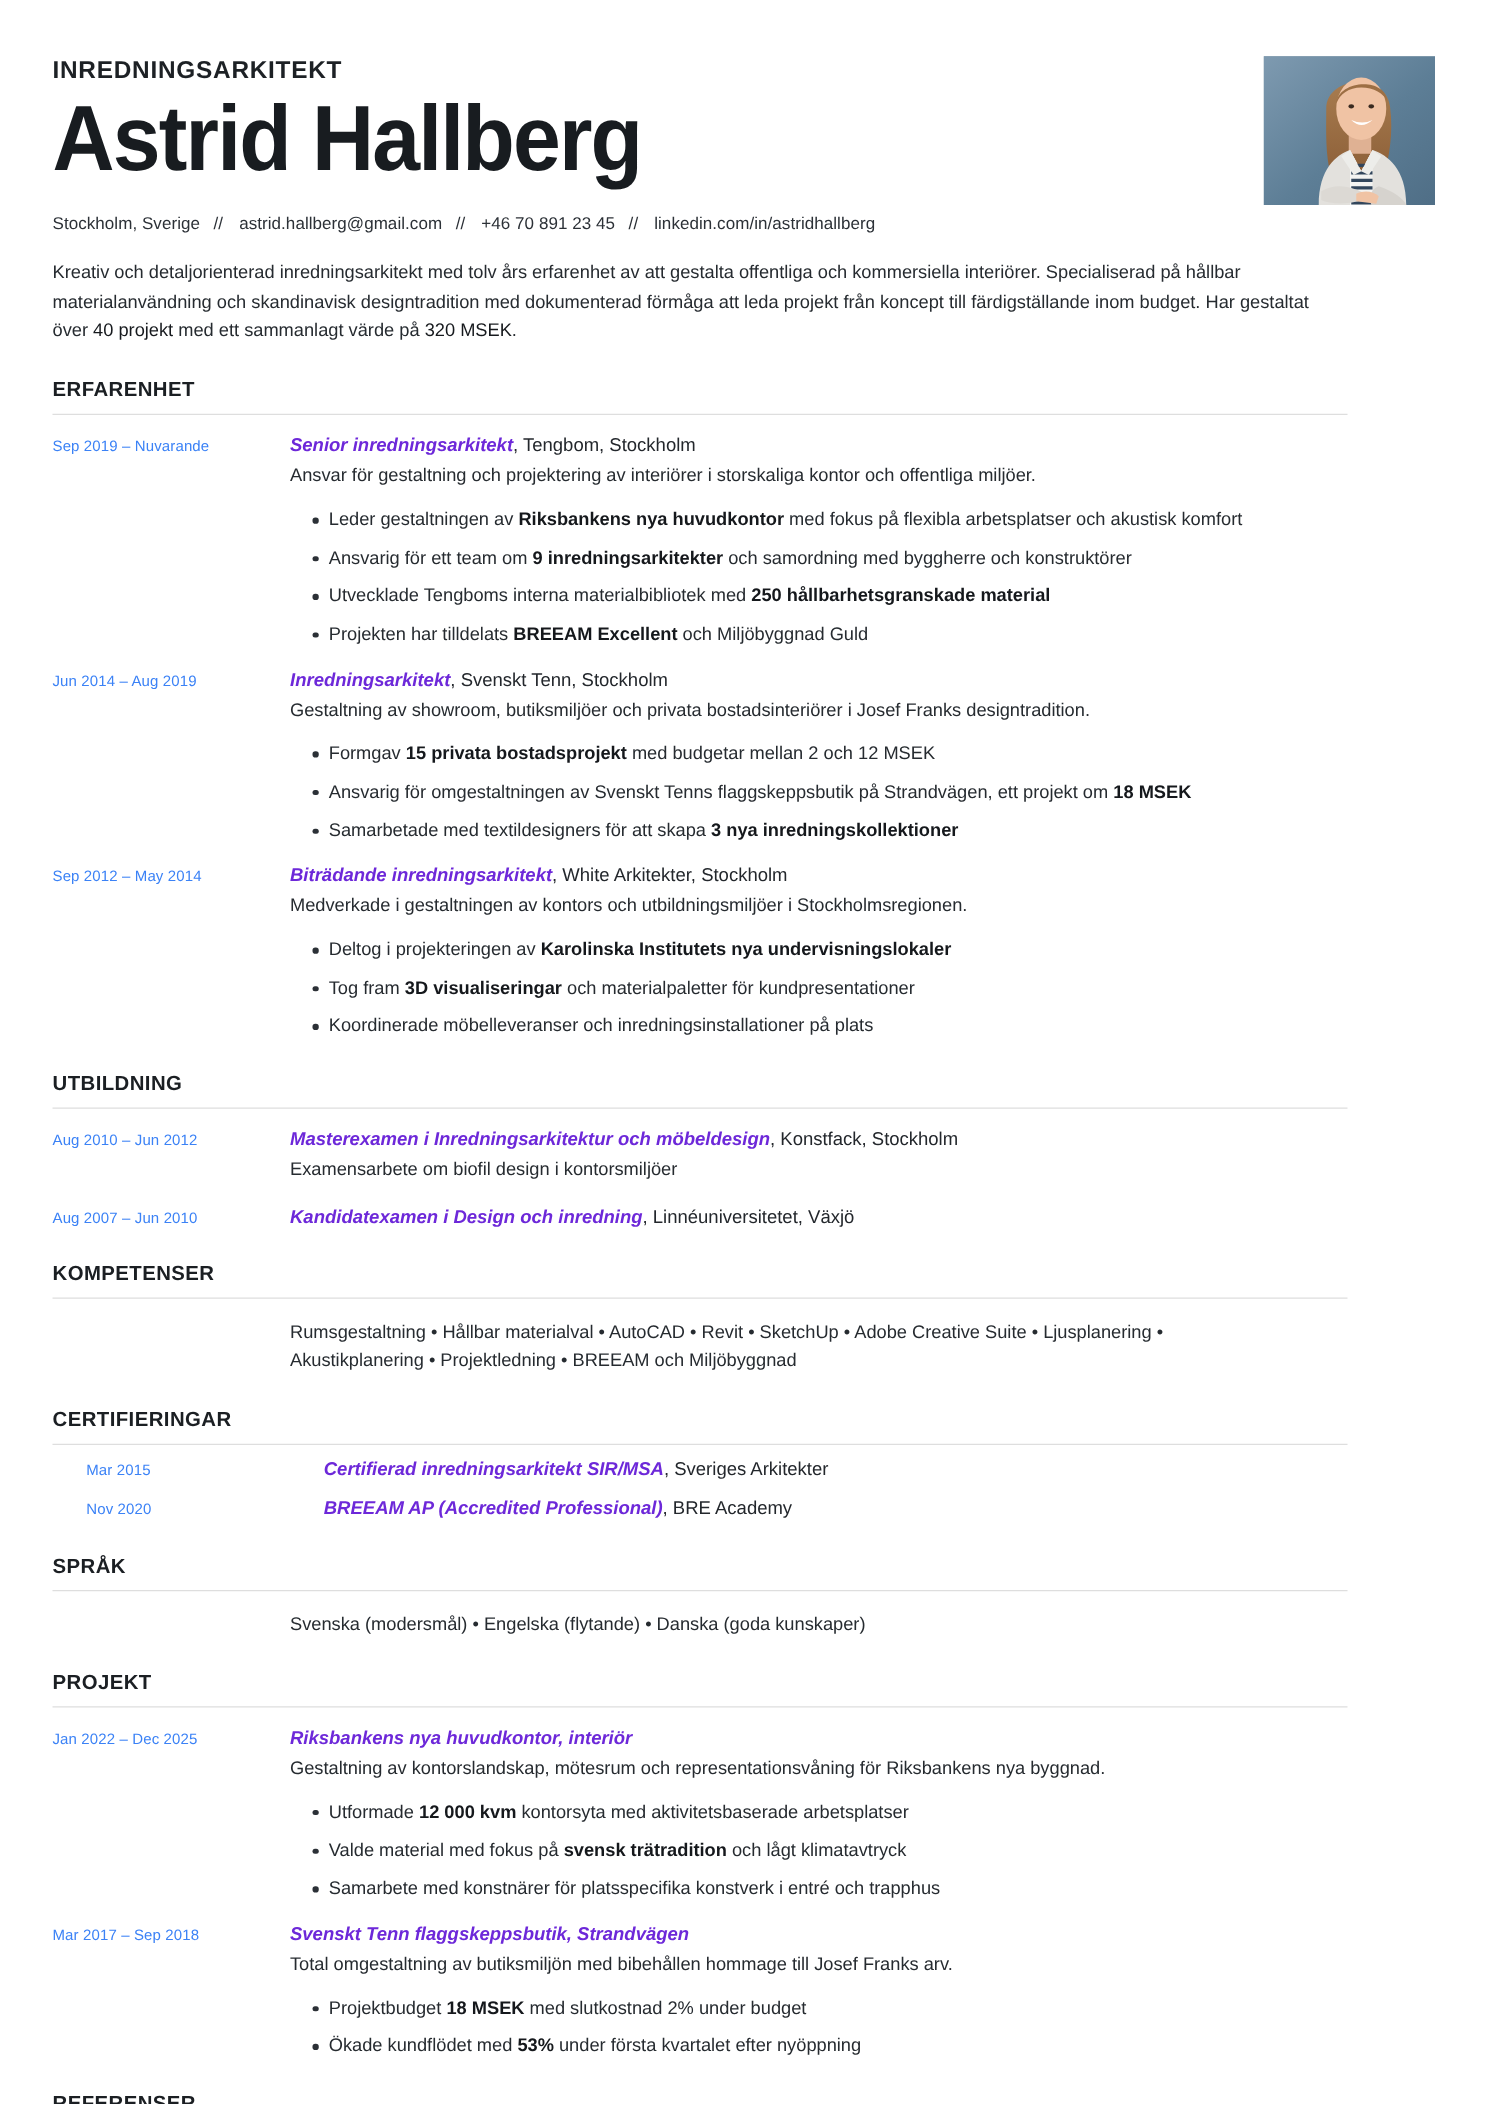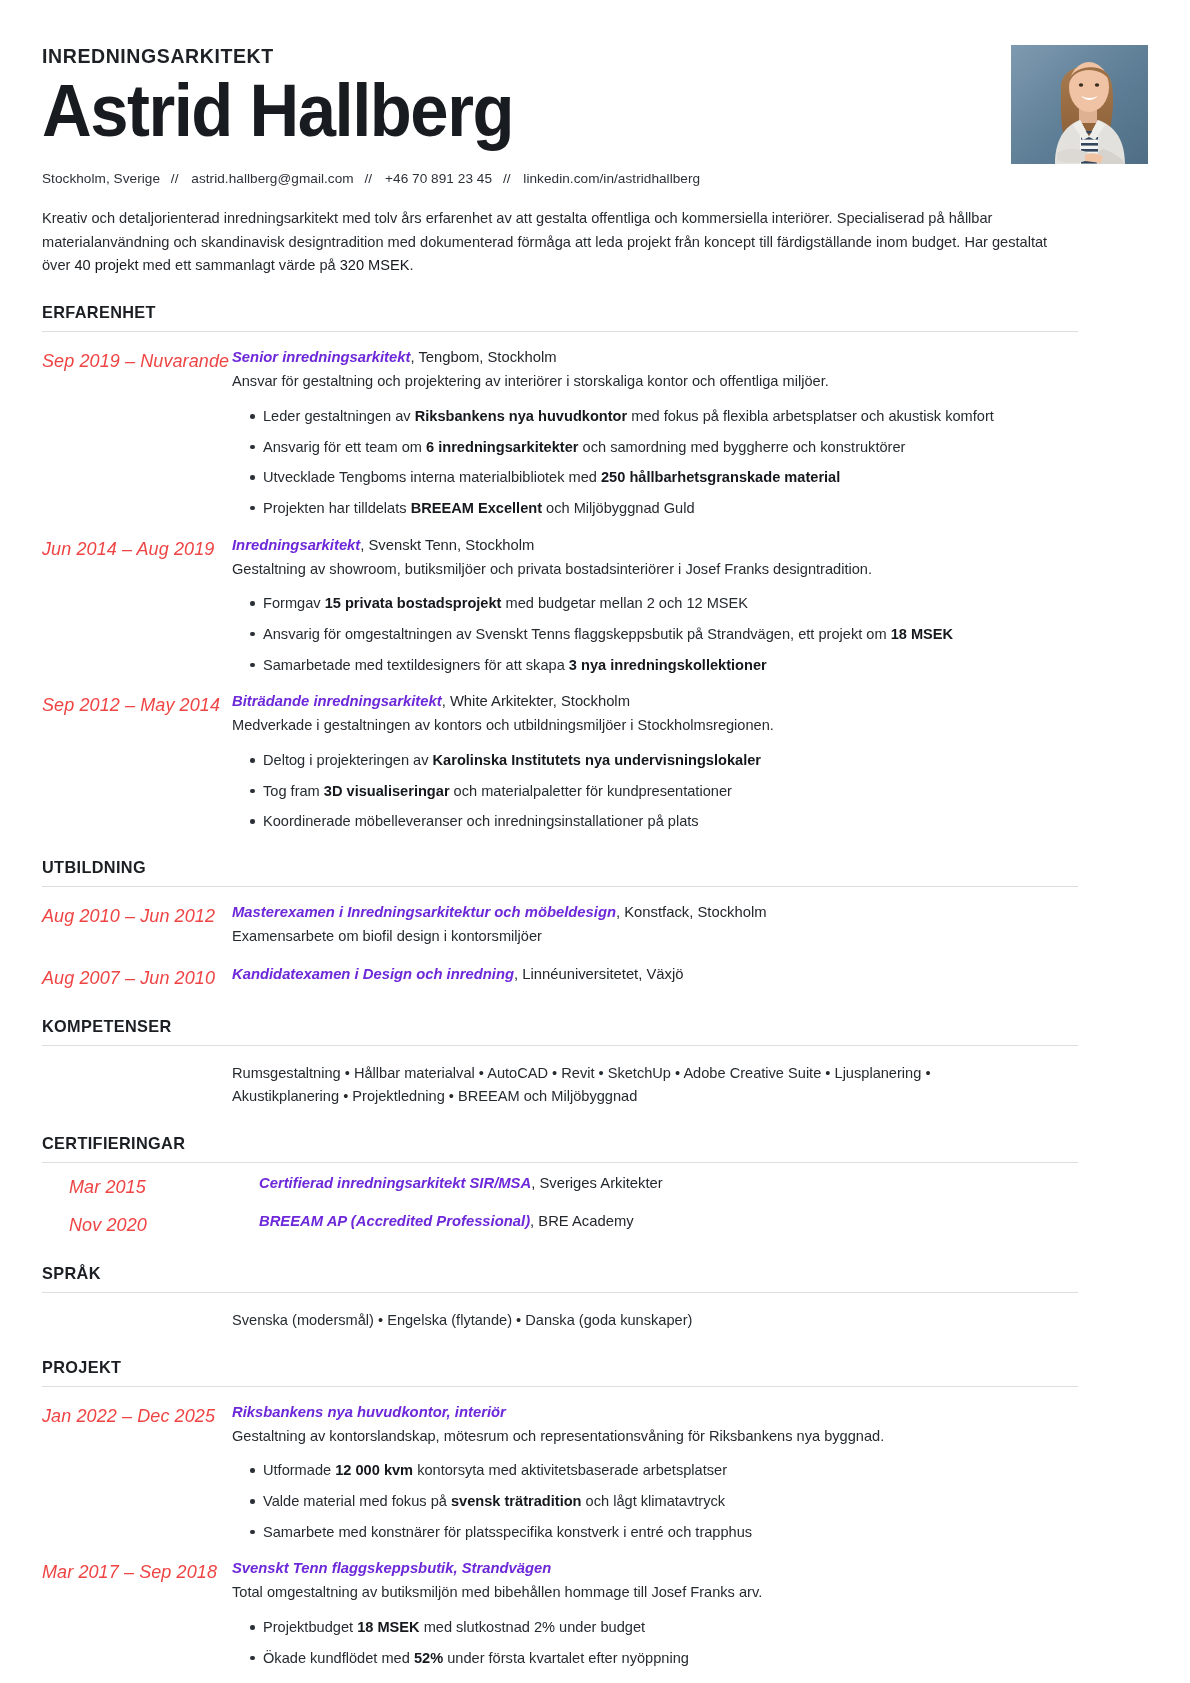--- a/index.html
+++ b/index.html
@@ -101,23 +101,22 @@
   .entry {
     display: flex;
     align-items: flex-start;
     padding-top: 14px;
   }
   .entry.tight { padding-top: 9px; margin-left: 27px; }
 
   .entry-date {
     width: 190px;
     flex: 0 0 190px;
-    font-size: 18px;
-    font-style: italic;
-    color: #ef4444;
+    font-size: 12px;
+    color: #3b82f6;
     line-height: 1.5;
     padding-top: 2px;
     letter-spacing: 0.1px;
   }
 
   .entry-body {
     flex: 1 1 auto;
     min-width: 0;
   }
 
@@ -245,21 +244,21 @@
     <div class="section-title">ERFARENHET</div>
     <div class="rule"></div>
     <div>
         <div class="entry">
           <div class="entry-date">Sep 2019 – Nuvarande</div>
           <div class="entry-body">
             <div class="entry-heading"><b>Senior inredningsarkitekt</b>, Tengbom, Stockholm</div>
             <div class="entry-sub">Ansvar för gestaltning och projektering av interiörer i storskaliga kontor och offentliga miljöer.</div>
             <ul class="bullets">
               <li>Leder gestaltningen av <b>Riksbankens nya huvudkontor</b> med fokus på flexibla arbetsplatser och akustisk komfort</li>
-              <li>Ansvarig för ett team om <b>6 inredningsarkitekter</b> och samordning med byggherre och konstruktörer</li>
+              <li>Ansvarig för ett team om <b>9 inredningsarkitekter</b> och samordning med byggherre och konstruktörer</li>
               <li>Utvecklade Tengboms interna materialbibliotek med <b>250 hållbarhetsgranskade material</b></li>
               <li>Projekten har tilldelats <b>BREEAM Excellent</b> och Miljöbyggnad Guld</li>
             </ul>
           </div>
         </div>
         <div class="entry">
           <div class="entry-date">Jun 2014 – Aug 2019</div>
           <div class="entry-body">
             <div class="entry-heading"><b>Inredningsarkitekt</b>, Svenskt Tenn, Stockholm</div>
             <div class="entry-sub">Gestaltning av showroom, butiksmiljöer och privata bostadsinteriörer i Josef Franks designtradition.</div>
@@ -362,21 +361,21 @@
             </ul>
           </div>
         </div>
         <div class="entry">
           <div class="entry-date">Mar 2017 – Sep 2018</div>
           <div class="entry-body">
             <div class="entry-heading"><b>Svenskt Tenn flaggskeppsbutik, Strandvägen</b></div>
             <div class="entry-sub">Total omgestaltning av butiksmiljön med bibehållen hommage till Josef Franks arv.</div>
             <ul class="bullets">
               <li>Projektbudget <b>18 MSEK</b> med slutkostnad 2% under budget</li>
-              <li>Ökade kundflödet med <b>52%</b> under första kvartalet efter nyöppning</li>
+              <li>Ökade kundflödet med <b>53%</b> under första kvartalet efter nyöppning</li>
             </ul>
           </div>
         </div>
       </div>
   </div>
 
   <div class="section">
     <div class="section-title">REFERENSER</div>
 
   </div>

